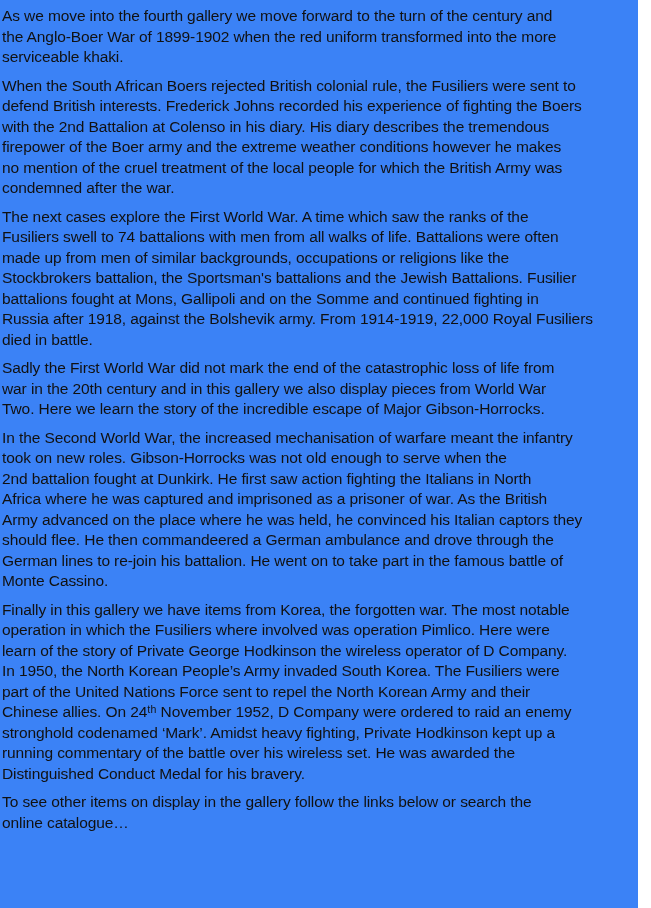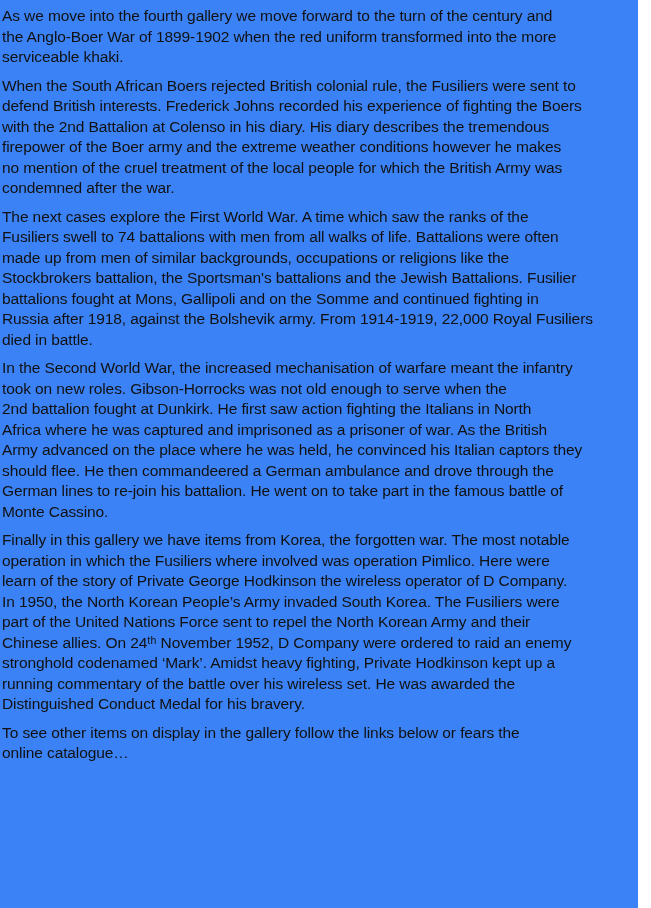--- a/index.html
+++ b/index.html
@@ -38,32 +38,35 @@
 firepower of the Boer army and the extreme weather conditions however he makes
 no mention of the cruel treatment of the local people for which the British Army was
 condemned after the war.</p>
   <p class="para">The next cases explore the First World War. A time which saw the ranks of the
 Fusiliers swell to 74 battalions with men from all walks of life. Battalions were often
 made up from men of similar backgrounds, occupations or religions like the
 Stockbrokers battalion, the Sportsman's battalions and the Jewish Battalions. Fusilier
 battalions fought at Mons, Gallipoli and on the Somme and continued fighting in
 Russia after 1918, against the Bolshevik army. From 1914-1919, 22,000 Royal Fusiliers
 died in battle.</p>
+  <p class="para">Sadly the First World War did not mark the end of the catastrophic loss of life from
+war in the 20th century and in this gallery we also display pieces from World War
+Two. Here we learn the story of the incredible escape of Major Gibson-Horrocks.</p>
   <p class="para">In the Second World War, the increased mechanisation of warfare meant the infantry
 took on new roles. Gibson-Horrocks was not old enough to serve when the
 2nd battalion fought at Dunkirk. He first saw action fighting the Italians in North
 Africa where he was captured and imprisoned as a prisoner of war. As the British
 Army advanced on the place where he was held, he convinced his Italian captors they
 should flee. He then commandeered a German ambulance and drove through the
 German lines to re-join his battalion. He went on to take part in the famous battle of
 Monte Cassino.</p>
   <p class="para">Finally in this gallery we have items from Korea, the forgotten war. The most notable
 operation in which the Fusiliers where involved was operation Pimlico. Here were
 learn of the story of Private George Hodkinson the wireless operator of D Company.
 In 1950, the North Korean People’s Army invaded South Korea. The Fusiliers were
 part of the United Nations Force sent to repel the North Korean Army and their
 Chinese allies. On 24ᵗʰ November 1952, D Company were ordered to raid an enemy
 stronghold codenamed ‘Mark’. Amidst heavy fighting, Private Hodkinson kept up a
 running commentary of the battle over his wireless set. He was awarded the
 Distinguished Conduct Medal for his bravery.</p>
-  <p class="para">To see other items on display in the gallery follow the links below or fears the
+  <p class="para">To see other items on display in the gallery follow the links below or search the
 online catalogue…</p>
 </div>
 
 </body></html>

